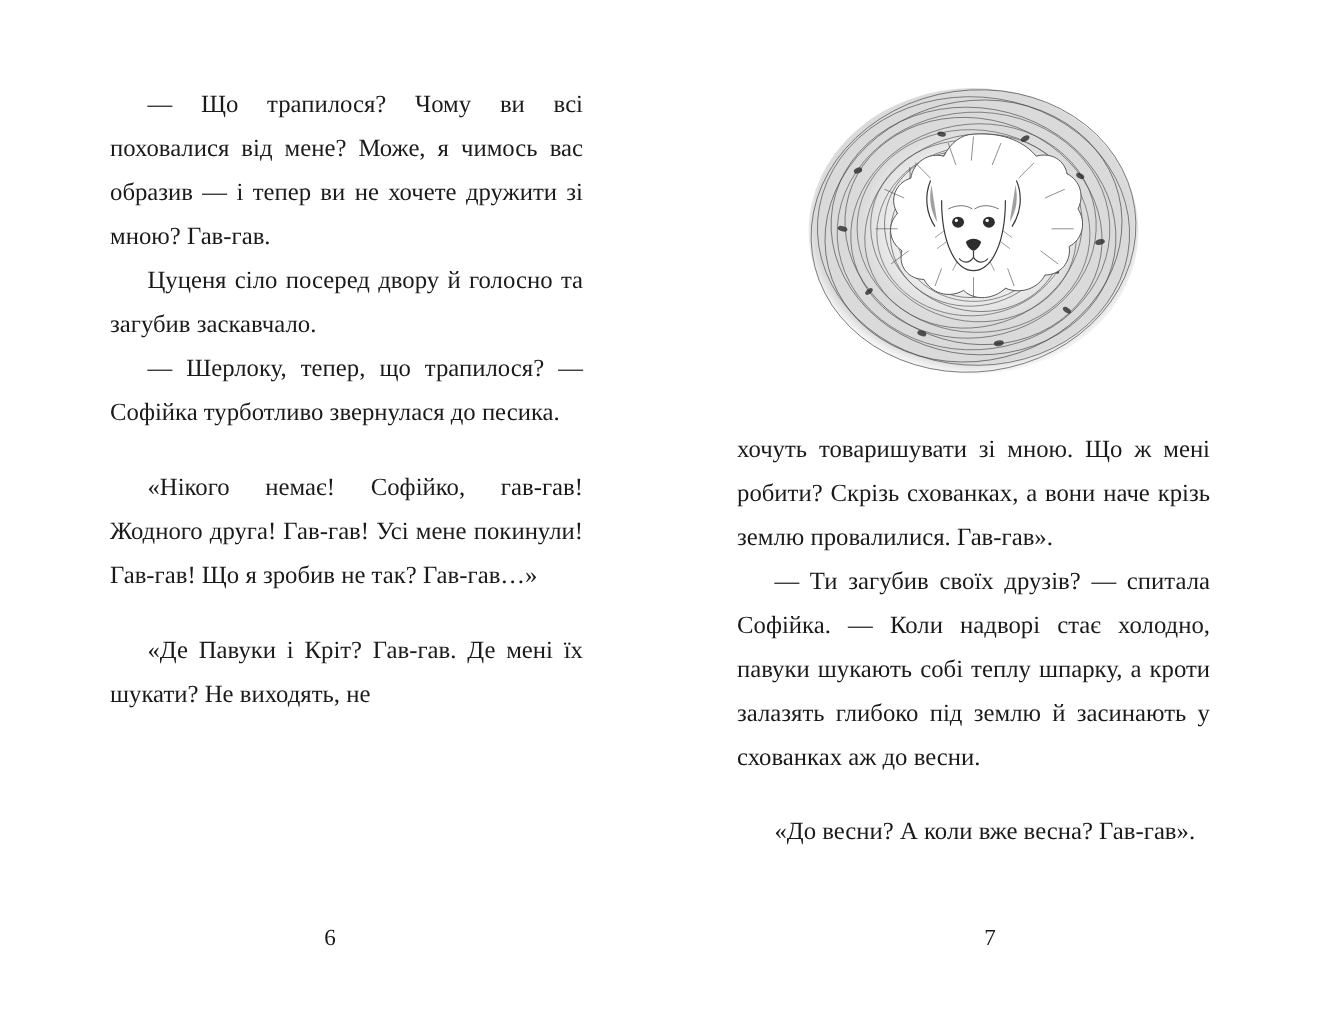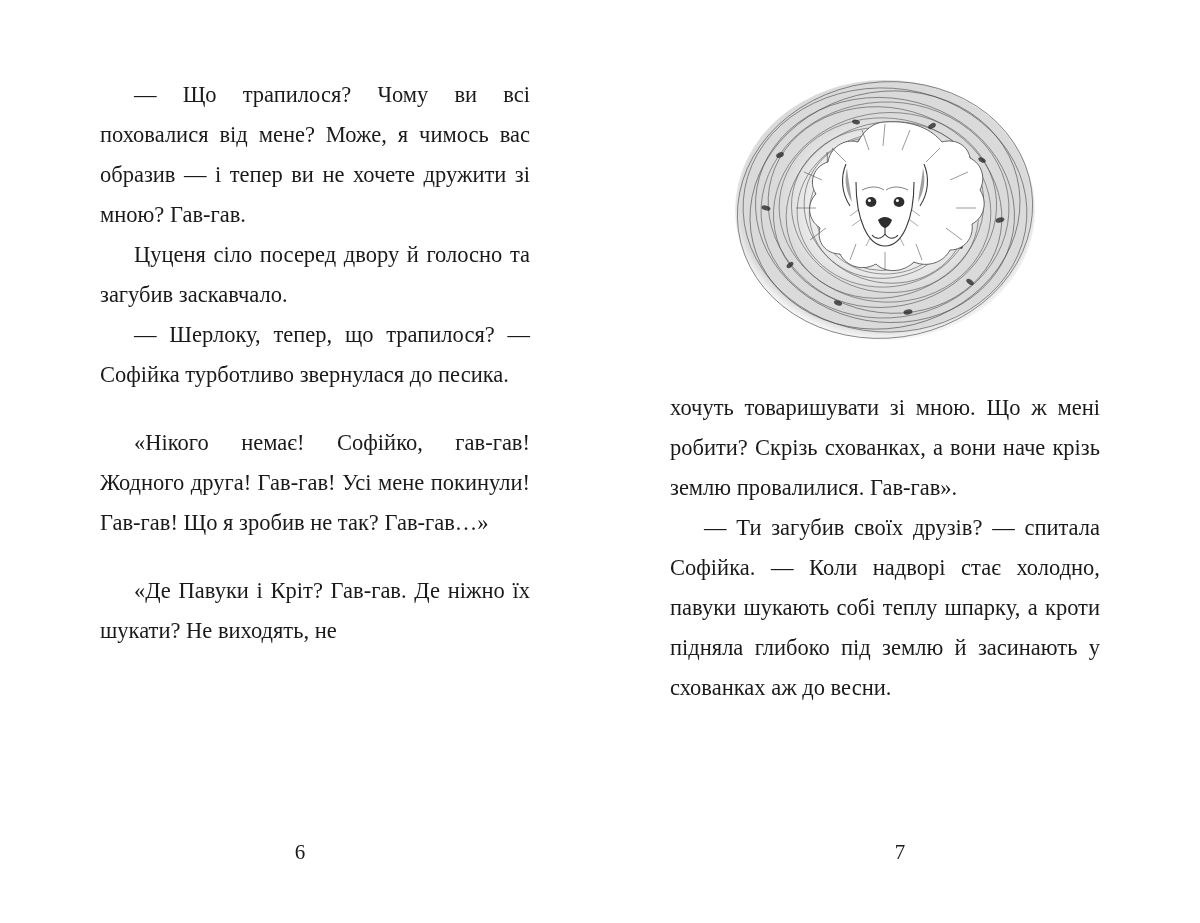--- a/index.html
+++ b/index.html
@@ -114,21 +114,21 @@
 <body>
 
 <div class="spread">
 
   <div class="page page-left">
     <div class="column">
       <p class="para">— Що трапилося? Чому ви всі поховалися від мене? Може, я чимось вас образив — і тепер ви не хочете дружити зі мною? Гав-гав.</p>
       <p class="para">Цуценя сіло посеред двору й голосно та загубив заскавчало.</p>
       <p class="para">— Шерлоку, тепер, що трапилося? — Софійка турботливо звернулася до песика.</p>
       <p class="para italic">«Нікого немає! Софійко, гав-гав! Жодного друга! Гав-гав! Усі мене покинули! Гав-гав! Що я зробив не так? Гав-гав…»</p>
-      <p class="para italic">«Де Павуки і Кріт? Гав-гав. Де ніжно їх шукати? Не виходять, не</p>
+      <p class="para italic">«Де Павуки і Кріт? Гав-гав. Де мені їх шукати? Не виходять, не</p>
     </div>
     <div class="folio folio-left">6</div>
   </div>
 
   <div class="page page-right">
     <div class="illustration">
       <svg viewBox="0 0 430 300" xmlns="http://www.w3.org/2000/svg" aria-hidden="true">
         <defs>
           <radialGradient id="nestShade" cx="50%" cy="48%" r="55%">
             <stop offset="0%" stop-color="#ffffff" stop-opacity="0"></stop>
@@ -249,18 +249,19 @@
             <path d="M240,160 L248,166"></path>
             <path d="M200,178 L196,186"></path>
             <path d="M230,178 L234,186"></path>
           </g>
         </g>
       </svg>
     </div>
 
     <div class="column">
       <p class="para italic noindent">хочуть товаришувати зі мною. Що ж мені робити? Скрізь схованках, а вони наче крізь землю провалилися. Гав-гав».</p>
-      <p class="para">— Ти загубив своїх друзів? — спитала Софійка. — Коли надворі стає холодно, павуки шукають собі теплу шпарку, а кроти підняла глибоко під землю й засинають у схованках аж до весни.</p>
+      <p class="para">— Ти загубив своїх друзів? — спитала Софійка. — Коли надворі стає холодно, павуки шукають собі теплу шпарку, а кроти залазять глибоко під землю й засинають у схованках аж до весни.</p>
+      <p class="para italic">«До весни? А коли вже весна? Гав-гав».</p>
     </div>
     <div class="folio folio-right">7</div>
   </div>
 
 </div>
 
 </body></html>

